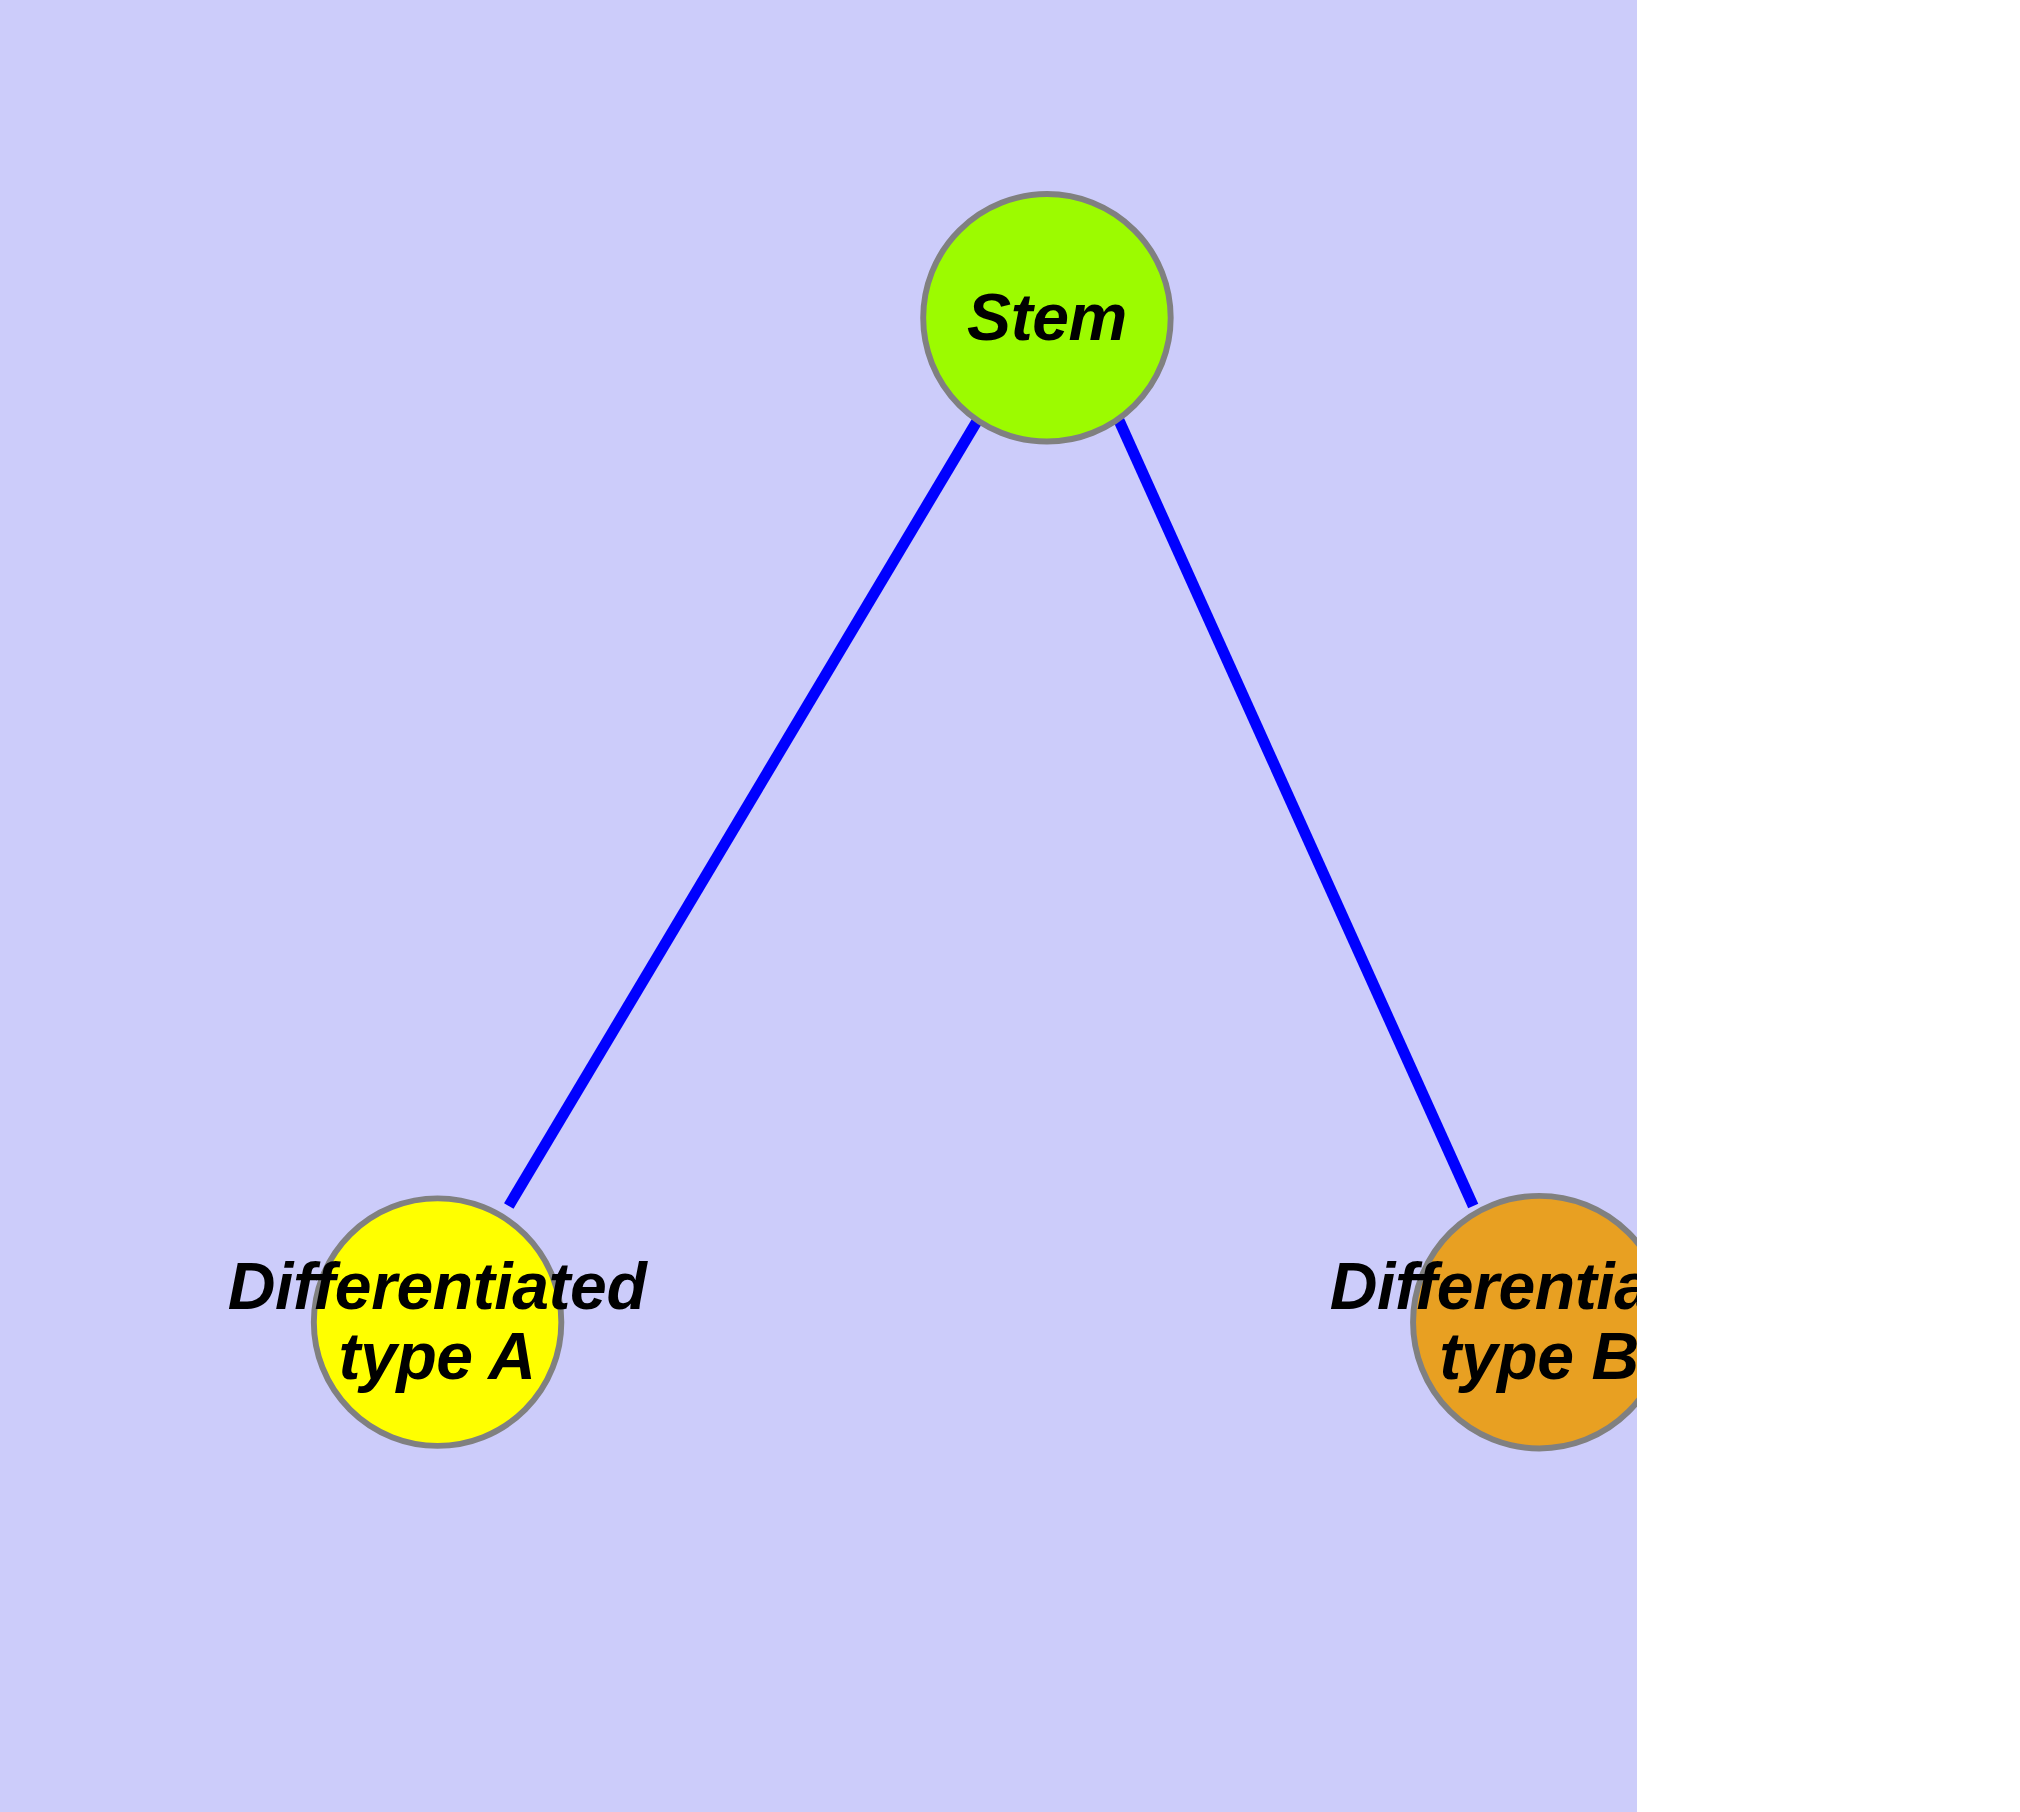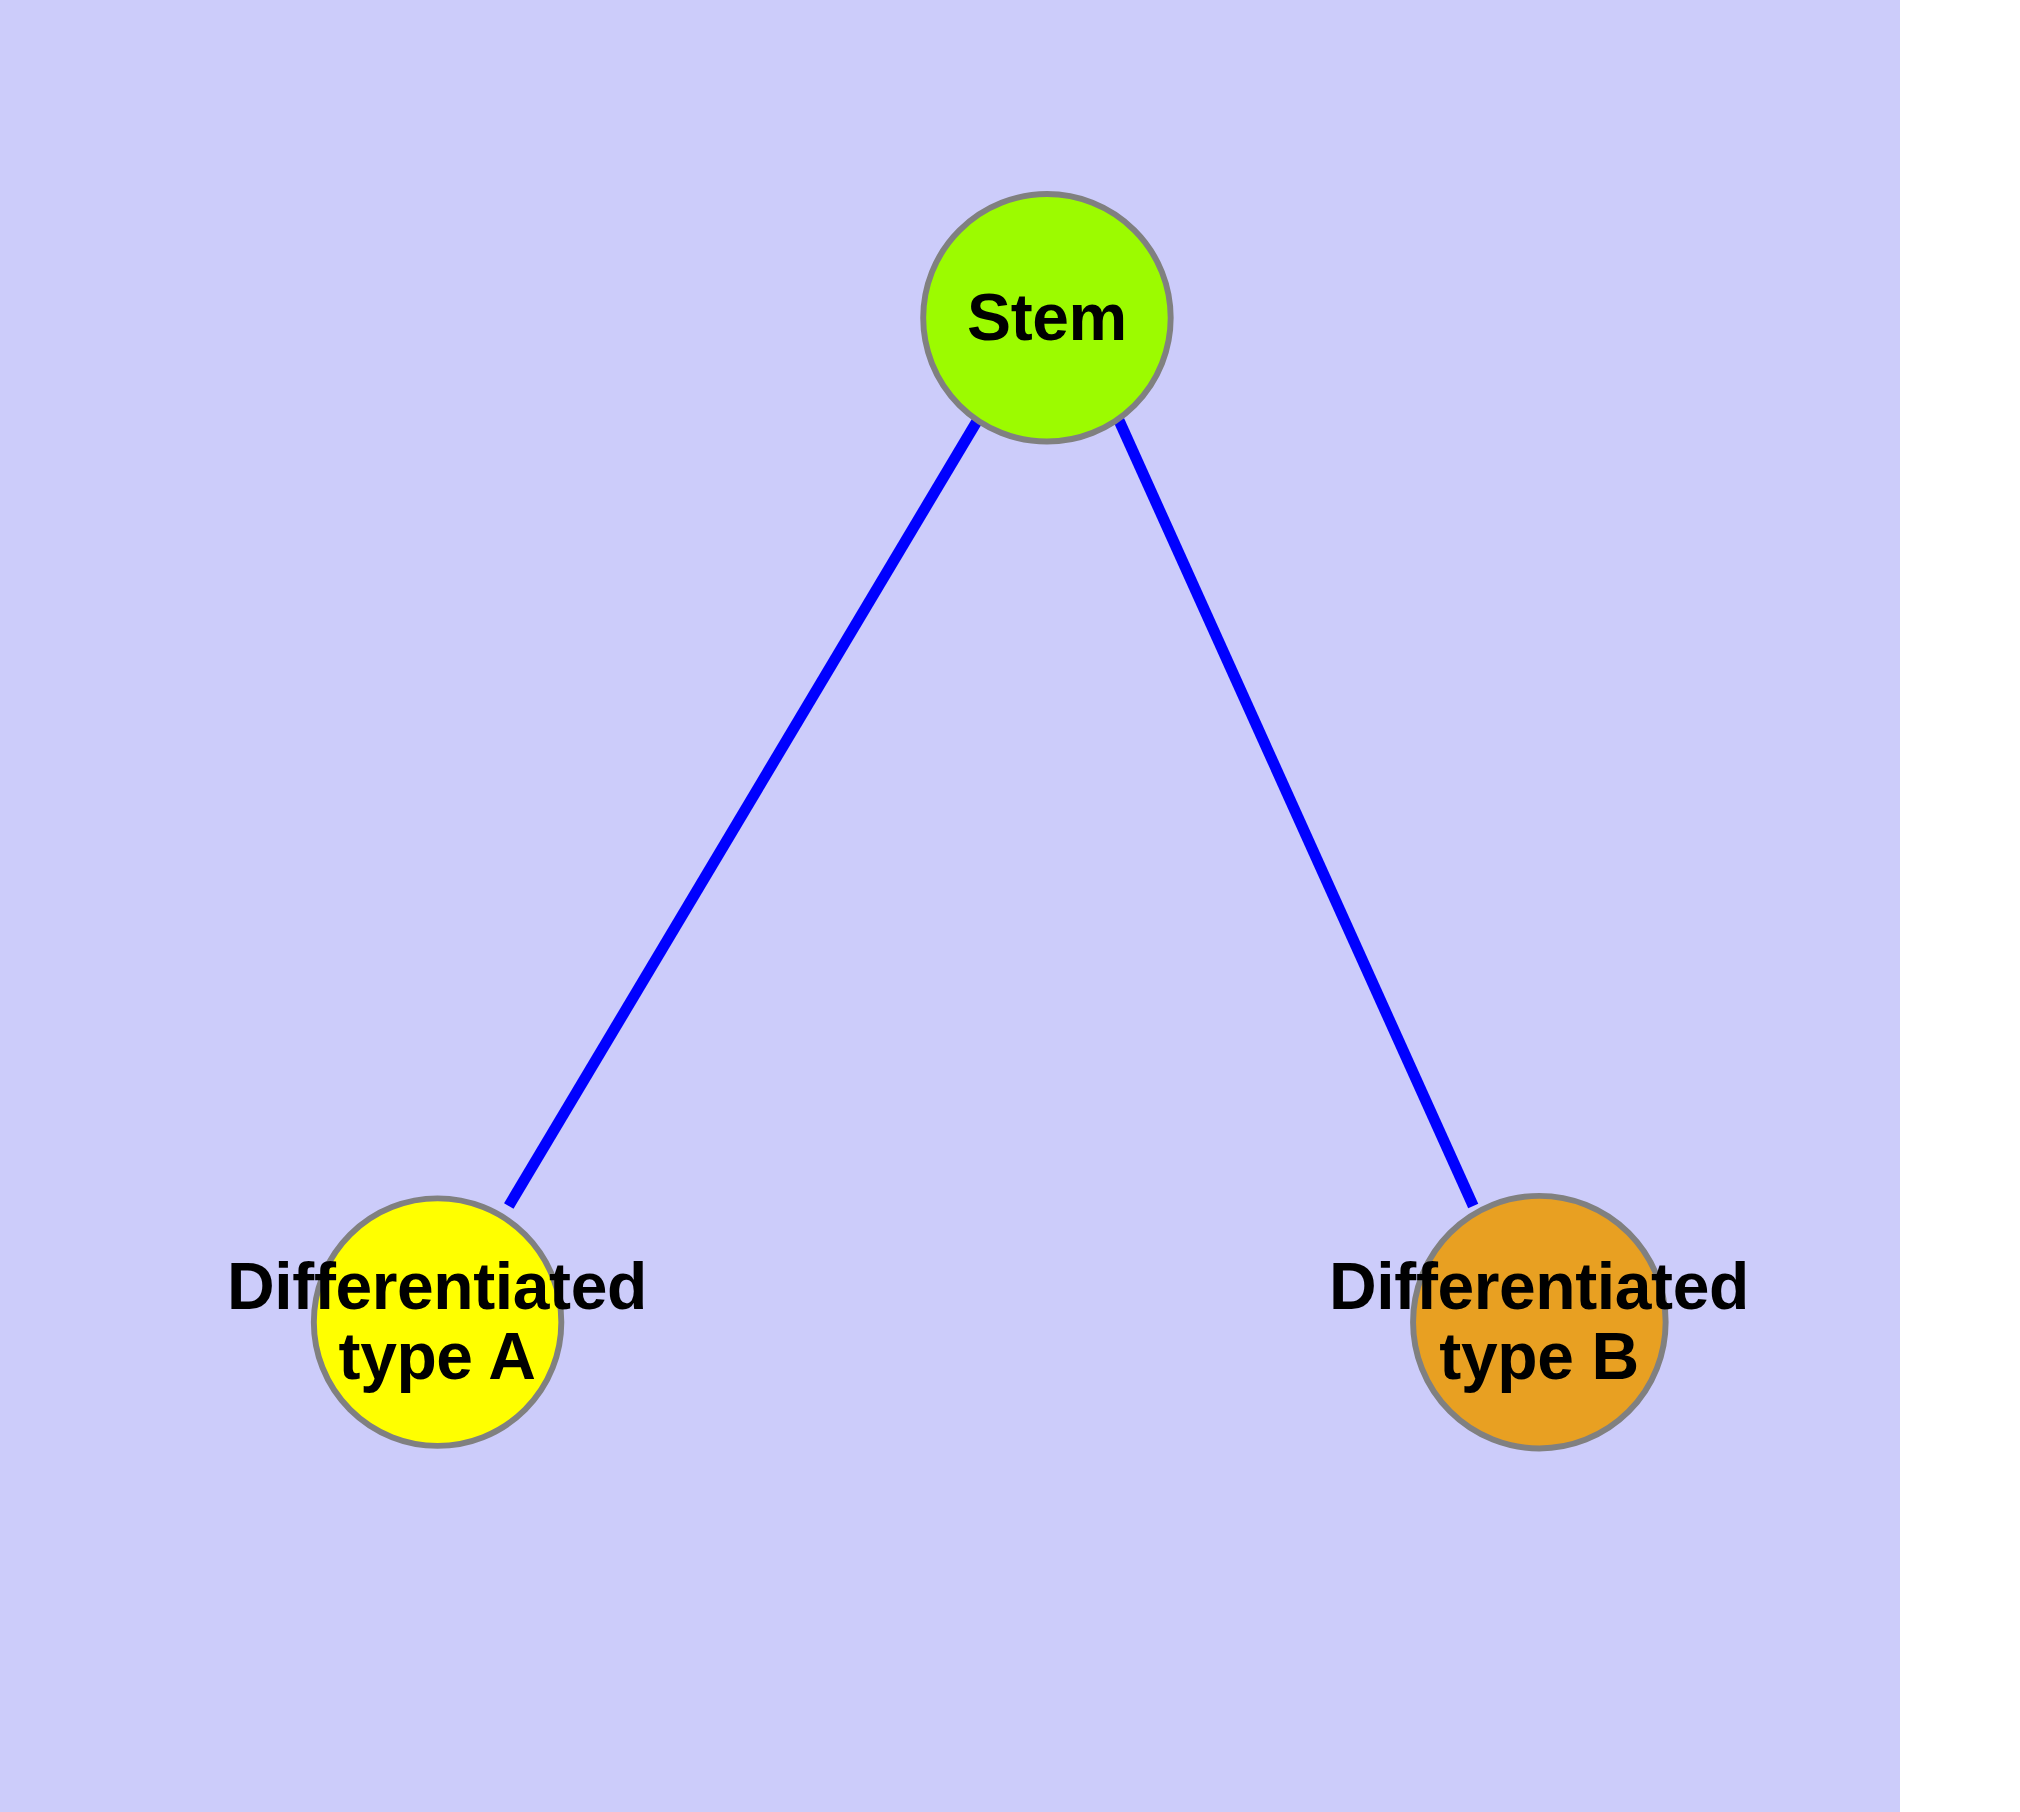--- a/index.html
+++ b/index.html
@@ -38,21 +38,21 @@
     line-height: 1.06;
     white-space: pre;
     pointer-events: none;
     transform: translate(-50%, -50%);
     letter-spacing: -0.4px;
   }
 </style>
 </head>
 <body>
 
-<div id="graph-canvas" style="width: 1900px; height: 1812px; background: rgb(204, 204, 250);">
+<div id="graph-canvas" style="width: 1637px; height: 1812px; background: rgb(204, 204, 250); font-style: italic;">
 
   <svg id="graph-svg" viewBox="0 0 2384 2138" style="width: 2021px; height: 1812px;">
     <g>
       <line class="graph-edge" x1="1153" y1="496" x2="600" y2="1423" stroke="#0000ff" stroke-width="13" stroke-linecap="butt"></line>
       <line class="graph-edge" x1="1320" y1="496" x2="1738" y2="1423" stroke="#0000ff" stroke-width="13" stroke-linecap="butt"></line>
     </g>
     <g>
       <circle class="graph-node" cx="1235" cy="375" r="146" fill="#9cfb00" stroke="#808080" stroke-width="7"></circle>
       <circle class="graph-node" cx="516" cy="1560" r="146" fill="#ffff00" stroke="#808080" stroke-width="7"></circle>
       <circle class="graph-node" cx="1816" cy="1560" r="149" fill="#e8a022" stroke="#808080" stroke-width="7"></circle>

